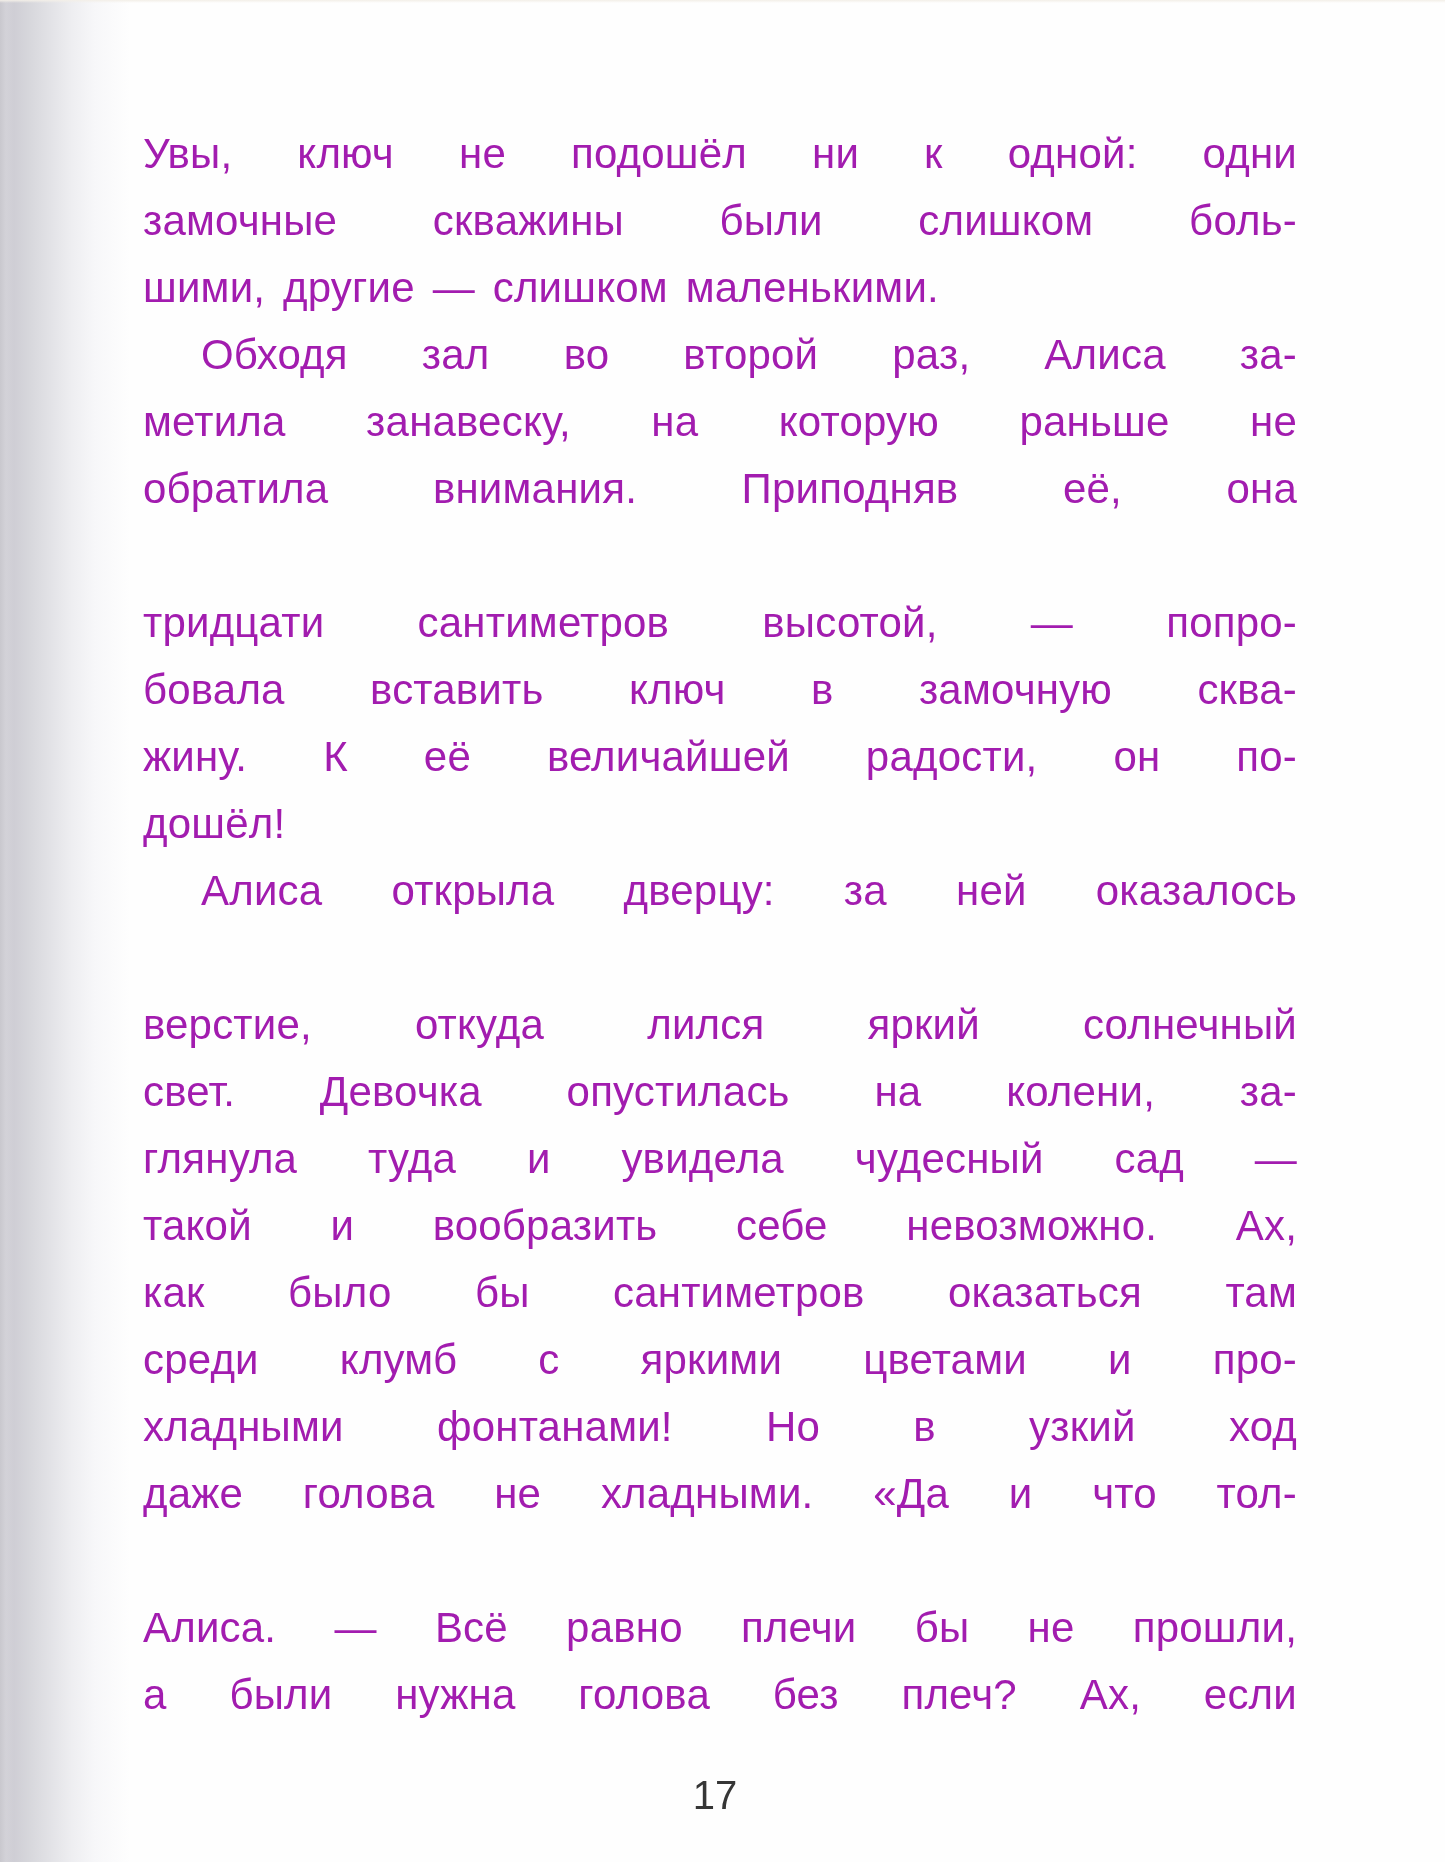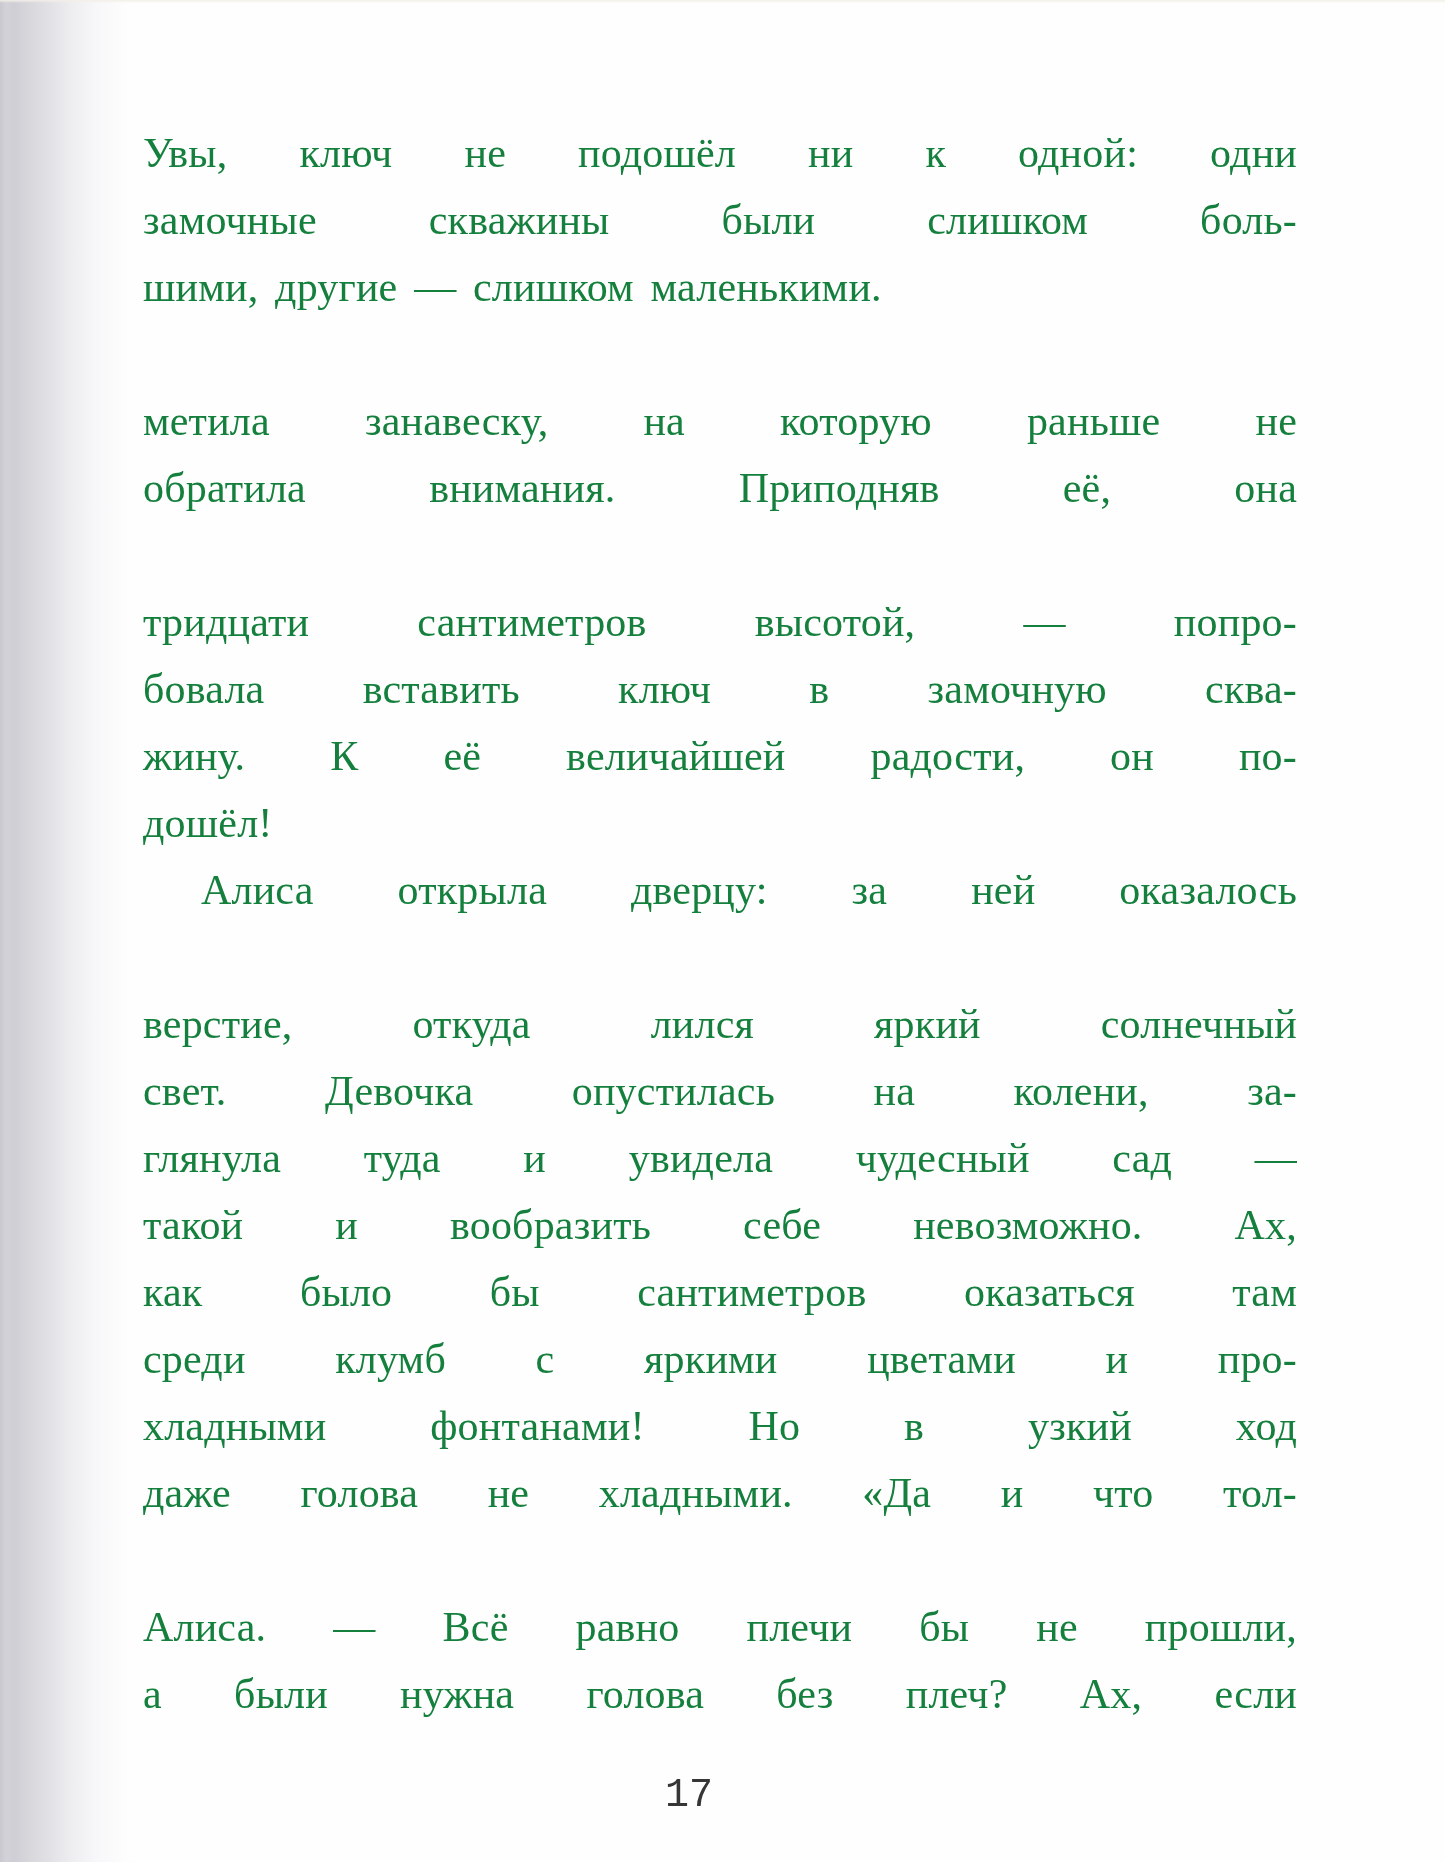--- a/index.html
+++ b/index.html
@@ -51,23 +51,23 @@
     top: 0;
     width: 1154px;
     height: 1862px;
   }
   .line {
     position: absolute;
     left: 0;
     width: 1154px;
     height: 67px;
     line-height: 67px;
-    font-family: Liberation Serif, serif;
+    font-family: Liberation Sans, sans-serif;
     font-size: 42px;
-    color: #15803d;
+    color: #a21caf;
     white-space: nowrap;
     text-align: justify;
     text-align-last: justify;
     word-spacing: 0px;
     letter-spacing: 0.2px;
   }
   .line.indent {
     left: 58px;
     width: 1096px;
   }
@@ -76,38 +76,40 @@
     text-align-last: left;
     word-spacing: 6px;
   }
   .page-number {
     position: absolute;
     left: 665px;
     width: 100px;
     top: 1762px;
     height: 67px;
     line-height: 67px;
-    font-family: Liberation Mono, monospace;
+    text-align: center;
+    font-family: Liberation Sans, sans-serif;
     font-size: 40px;
     color: #363636;
   }
 </style>
 </head>
 <body>
 
 <div class="page">
   <div class="spine-shadow"></div>
   <div class="scan-edge-top"></div>
 
   <div class="text-block">
 
     <div class="line" style="top:120px">Увы, ключ не подошёл ни к одной: одни</div>
     <div class="line" style="top:187px">замочные скважины были слишком боль-</div>
     <div class="line last" style="top:254px">шими, другие — слишком маленькими.</div>
 
+    <div class="line indent" style="top:321px">Обходя зал во второй раз, Алиса за-</div>
     <div class="line" style="top:388px">метила занавеску, на которую раньше не</div>
     <div class="line" style="top:455px">обратила внимания. Приподняв её, она</div>
     <div class="line" style="top:589px">тридцати сантиметров высотой, — попро-</div>
     <div class="line" style="top:656px">бовала вставить ключ в замочную сква-</div>
     <div class="line" style="top:723px">жину. К её величайшей радости, он по-</div>
     <div class="line last" style="top:790px">дошёл!</div>
 
     <div class="line indent" style="top:857px">Алиса открыла дверцу: за ней оказалось</div>
     <div class="line" style="top:991px">верстие, откуда лился яркий солнечный</div>
     <div class="line" style="top:1058px">свет. Девочка опустилась на колени, за-</div>

